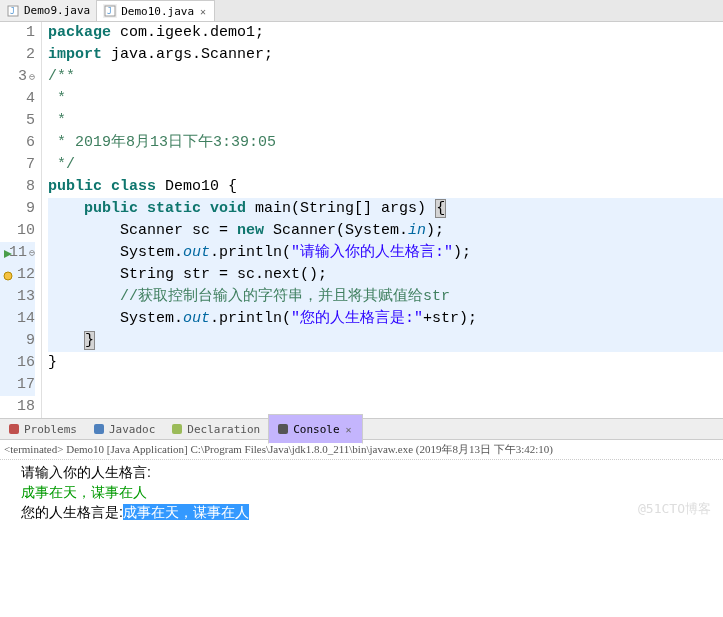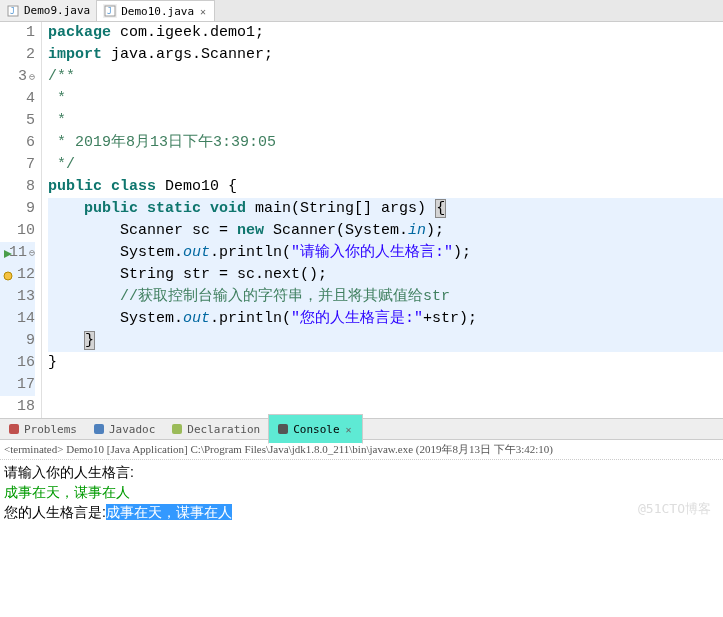--- a/index.html
+++ b/index.html
@@ -76,32 +76,32 @@
   }
   .ptab {
     display: flex;
     align-items: center;
     padding: 14px 8px;
     gap: 4px;
     color: #555;
     cursor: pointer;
     height: 100%;
   }
-  .ptab.active { background: #5eead4; border: 1px solid #ccc; border-bottom: 1px solid #fff; color: #000; }
+  .ptab.active { background: #c4b5fd; border: 1px solid #ccc; border-bottom: 1px solid #fff; color: #000; }
   .term-line {
     font-size: 11px;
     color: #555;
     padding: 2px 4px;
     border-bottom: 1px dotted #ccc;
     font-family: Liberation Serif, serif;
   }
   .console {
     font-family: "Microsoft YaHei", sans-serif;
     font-size: 14px;
-    padding: 2px 4px;
+    padding: 2px 21px;
     line-height: 20px;
   }
   .console .green { color: #009a00; }
   .console .sel { background: #3399ff; color: #fff; }
   .watermark {
     position: absolute;
     right: 12px;
     bottom: 6px;
     color: #ddd;
     font-size: 13px;

